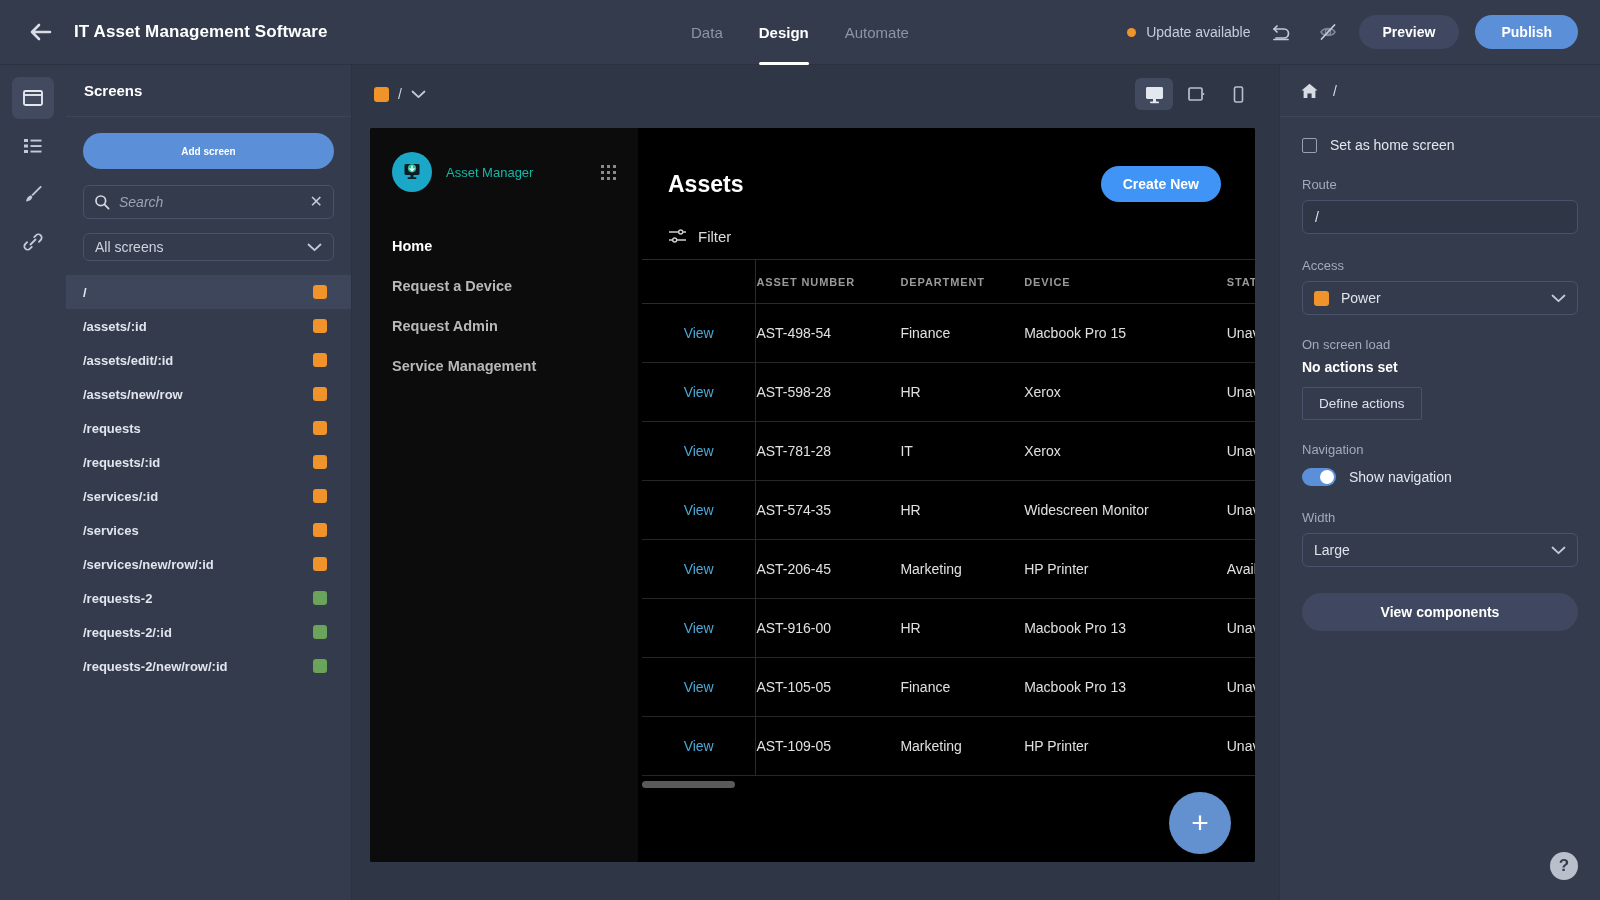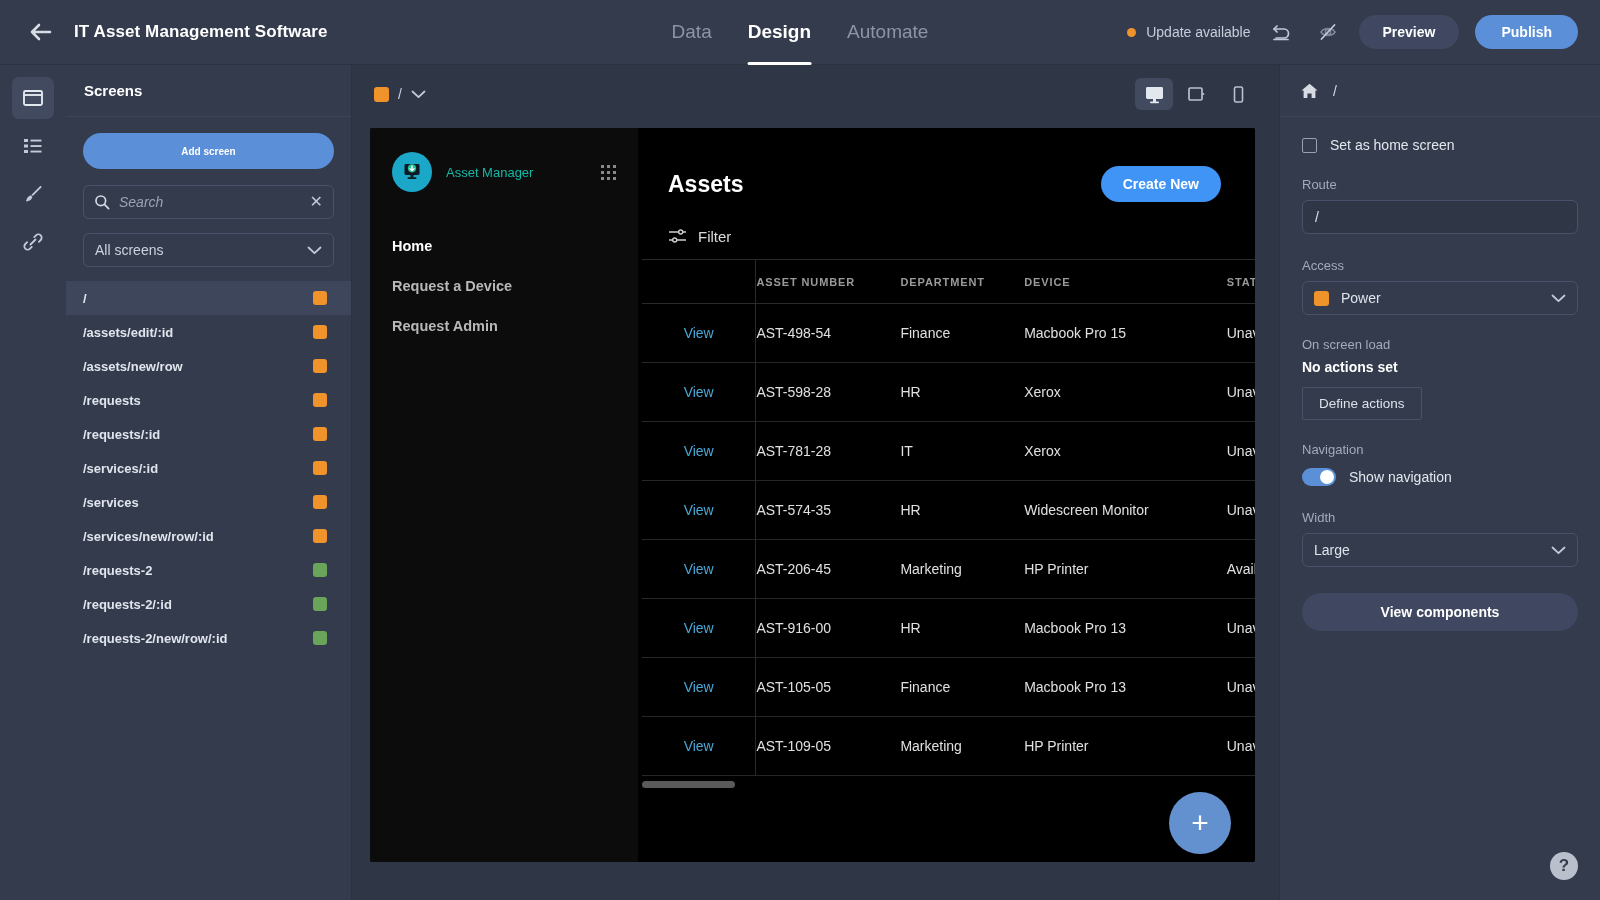--- a/index.html
+++ b/index.html
@@ -25,21 +25,21 @@
   }
   .app-title {
     margin-left: 18px; font-size: 17px; font-weight: bold; color: #ffffff;
     letter-spacing: .1px;
   }
   .topnav {
     position: absolute; left: 50%; transform: translateX(-50%);
     display: flex; align-items: center; gap: 36px; height: 65px;
   }
   .topnav .tab {
-    font-size: 19px; color: #8c94a6; cursor: pointer;
+    font-size: 15px; color: #8c94a6; cursor: pointer;
     position: relative; height: 65px; display: flex; align-items: center;
   }
   .topnav .tab.active { color: #ffffff; font-weight: bold; }
   .topnav .tab.active::after {
     content: ""; position: absolute; bottom: 0; left: 0; right: 0;
     height: 3px; background: #ffffff; border-radius: 2px;
   }
   .top-right {
     position: absolute; right: 22px; display: flex; align-items: center; gap: 16px;
   }
@@ -95,21 +95,21 @@
     display: flex; align-items: center; padding: 0 10px; gap: 9px;
     background: #333b4c;
   }
   .search-box input {
     flex: 1; background: transparent; border: none; outline: none;
     color: #d6dae4; font-size: 14px; font-family: inherit;
   }
   .search-box input::placeholder { color: #9aa2b3; font-style: italic; }
   .clear-x { color: #c2c8d4; font-size: 16px; cursor: pointer; line-height: 1; }
   .filter-select {
-    margin-top: 14px; height: 34px; border: 1px solid #49526a; border-radius: 6px;
+    margin-top: 14px; height: 28px; border: 1px solid #49526a; border-radius: 6px;
     display: flex; align-items: center; justify-content: space-between;
     padding: 0 11px; font-size: 14px; color: #cdd3de; cursor: pointer;
   }
   .screen-list { overflow: hidden; }
   .screen-row {
     height: 34px; display: flex; align-items: center; justify-content: space-between;
     padding: 0 24px 0 17px; font-size: 13px; color: #e1e5ed; cursor: pointer;
     font-weight: bold;
   }
   .screen-row.selected { background: #3e465b; }
@@ -368,20 +368,24 @@
       <span>All screens</span>
       <svg width="15" height="9" viewBox="0 0 15 9">
         <path d="M1.5 1.5 L7.5 7.2 L13.5 1.5" stroke="#c3c9d6" stroke-width="1.8" fill="none" stroke-linecap="round" stroke-linejoin="round"></path>
       </svg>
     </div>
   </div>
 
   <div class="screen-list">
     <div class="screen-row selected">
       <span>/</span>
+      <span class="swatch" style="background:#f0932b"></span>
+    </div>
+    <div class="screen-row">
+      <span>/assets/:id</span>
       <span class="swatch" style="background:#f0932b"></span>
     </div>
     <div class="screen-row">
       <span>/assets/edit/:id</span>
       <span class="swatch" style="background:#f0932b"></span>
     </div>
     <div class="screen-row">
       <span>/assets/new/row</span>
       <span class="swatch" style="background:#f0932b"></span>
     </div>
@@ -473,20 +477,21 @@
             <i></i>
             <i></i>
             <i></i>
             <i></i>
         </div>
       </div>
       <div class="app-menu">
         <div class="app-menu-item active">Home</div>
         <div class="app-menu-item">Request a Device</div>
         <div class="app-menu-item">Request Admin</div>
+        <div class="app-menu-item">Service Management</div>
       </div>
     </div>
 
     <div class="app-main">
       <div class="main-head">
         <div class="main-title">Assets</div>
         <button class="create-new">Create New</button>
       </div>
 
       <div class="filter-row">

